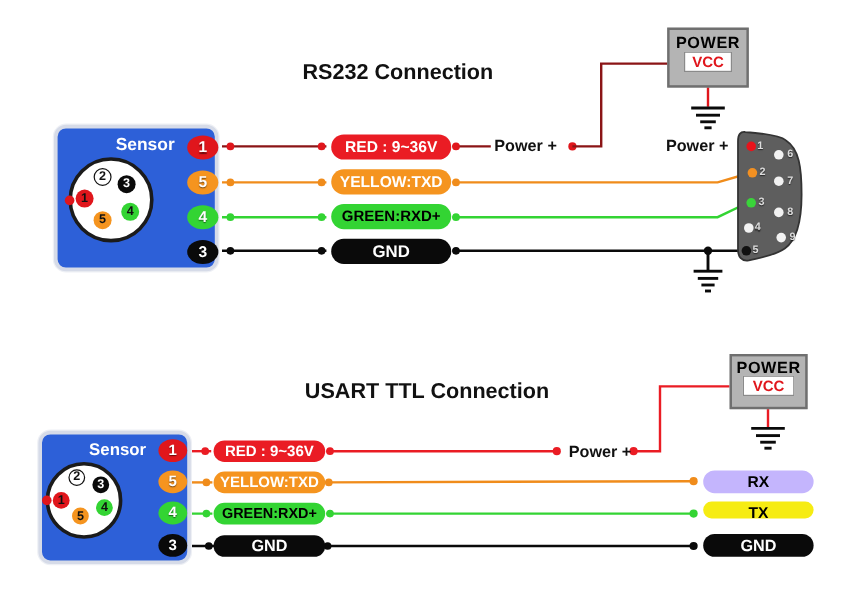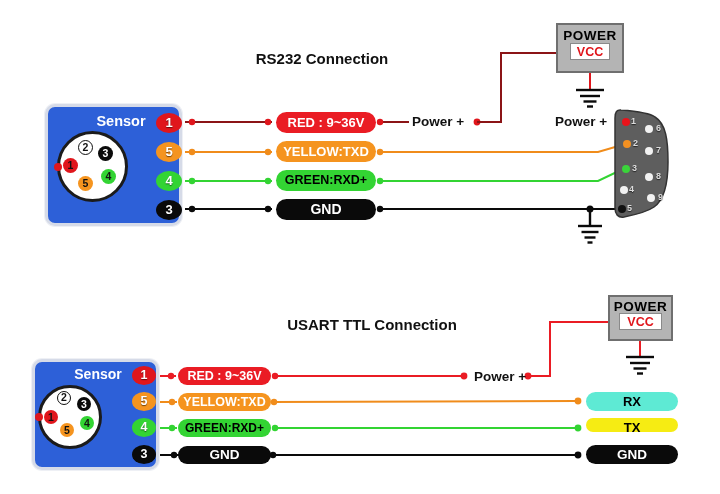--- a/index.html
+++ b/index.html
@@ -1,20 +1,20 @@
 <!DOCTYPE html>
 <html><head>
 <meta charset="utf-8">
 <style>
   html,body{margin:0;padding:0;background:#ffffff;}
   #app{position:relative;width:720px;height:494px;background:#ffffff;overflow:hidden;
        font-family:"Liberation Sans",sans-serif;}
   .abs{position:absolute;}
   .t{position:absolute;font-weight:bold;color:#111;white-space:nowrap;}
-  .title{font-size:15px;text-align:center;}
+  .title{font-size:18px;text-align:center;}
   .pill{position:absolute;box-sizing:border-box;border-radius:12px;text-align:center;
         font-weight:bold;white-space:nowrap;}
   .badge{position:absolute;border-radius:50%;text-align:center;color:#fff;font-weight:bold;
          text-shadow:0 1px 1px rgba(0,0,0,.55);}
   .cpin{position:absolute;box-sizing:border-box;border-radius:50%;text-align:center;
         font-weight:bold;font-size:10.5px;color:#111;}
   .sensor-box{position:absolute;box-sizing:border-box;background:#2d60d8;
               border:3px solid #d6dbe8;border-radius:10px;box-shadow:0 0 0 1px #eef0f5;}
   .sensor-circle{position:absolute;box-sizing:border-box;background:#ffffff;
                  border:3px solid #1b1b1b;border-radius:50%;}
@@ -183,21 +183,21 @@
   <div class="dbl" style="left:631px;top:116px;">1</div>
   <div class="dbl" style="left:633px;top:138px;">2</div>
   <div class="dbl" style="left:632px;top:163px;">3</div>
   <div class="dbl" style="left:629px;top:184px;">4</div>
   <div class="dbl" style="left:627px;top:203px;">5</div>
   <div class="dbl" style="left:656px;top:123px;">6</div>
   <div class="dbl" style="left:656px;top:145px;">7</div>
   <div class="dbl" style="left:656px;top:171px;">8</div>
   <div class="dbl" style="left:658px;top:192px;">9</div>
 
-  <div class="t title" style="left:254px;top:316px;width:172px;margin-left:32px;">USART TTL Connection</div>
+  <div class="t title" style="left:254px;top:316px;width:172px;">USART TTL Connection</div>
 
   <div class="sensor-box" style="left:32px;top:359px;width:127px;height:111px;"></div>
   <div class="t" style="left:69px;top:366px;width:58px;text-align:center;font-size:14px;color:#fff;">Sensor</div>
   <div class="sensor-circle" style="left:38px;top:385px;width:64px;height:64px;"></div>
   <div class="keydot" style="left:35px;top:413px;"></div>
   <div class="cpin" style="left:57px;top:391px;width:14px;height:14px;line-height:11px;background:#fff;border:1.5px solid #111;">2</div>
   <div class="cpin" style="left:77px;top:397px;width:14px;height:14px;line-height:14px;background:#0a0a0a;color:#fff;">3</div>
   <div class="cpin" style="left:44px;top:410px;width:14px;height:14px;line-height:14px;background:#e0161c;">1</div>
   <div class="cpin" style="left:80px;top:416px;width:14px;height:14px;line-height:14px;background:#33d433;">4</div>
   <div class="cpin" style="left:60px;top:423px;width:14px;height:14px;line-height:14px;background:#f5941f;">5</div>
@@ -212,17 +212,17 @@
   <div class="pill" style="left:178px;top:419px;width:93px;height:18px;line-height:18px;font-size:12px;background:#33d433;color:#000;">GREEN:RXD+</div>
   <div class="pill" style="left:178px;top:446px;width:93px;height:18px;line-height:18px;font-size:13.5px;background:#0a0a0a;color:#fff;">GND</div>
 
   <div class="t" style="left:468px;top:369px;width:64px;text-align:center;font-size:13.5px;">Power +</div>
 
   <div class="power-box" style="left:608px;top:295px;width:65px;height:46px;">
     <div class="power-title" style="top:2px;">POWER</div>
   </div>
   <div class="vcc-box" style="left:619px;top:313px;width:43px;height:17px;line-height:16px;">VCC</div>
 
-  <div class="pill" style="left:586px;top:392px;width:92px;height:19px;line-height:19px;font-size:13px;background:#5eead4;color:#000;">RX</div>
+  <div class="pill" style="left:586px;top:392px;width:92px;height:19px;line-height:19px;font-size:13px;background:#c4b5fd;color:#000;">RX</div>
   <div class="pill" style="left:586px;top:418px;width:92px;height:14px;line-height:19px;font-size:13px;background:#f6ec13;color:#000;">TX</div>
   <div class="pill" style="left:586px;top:445px;width:92px;height:19px;line-height:19px;font-size:13.5px;background:#0a0a0a;color:#fff;">GND</div>
 
 </div>
 
 </body></html>

